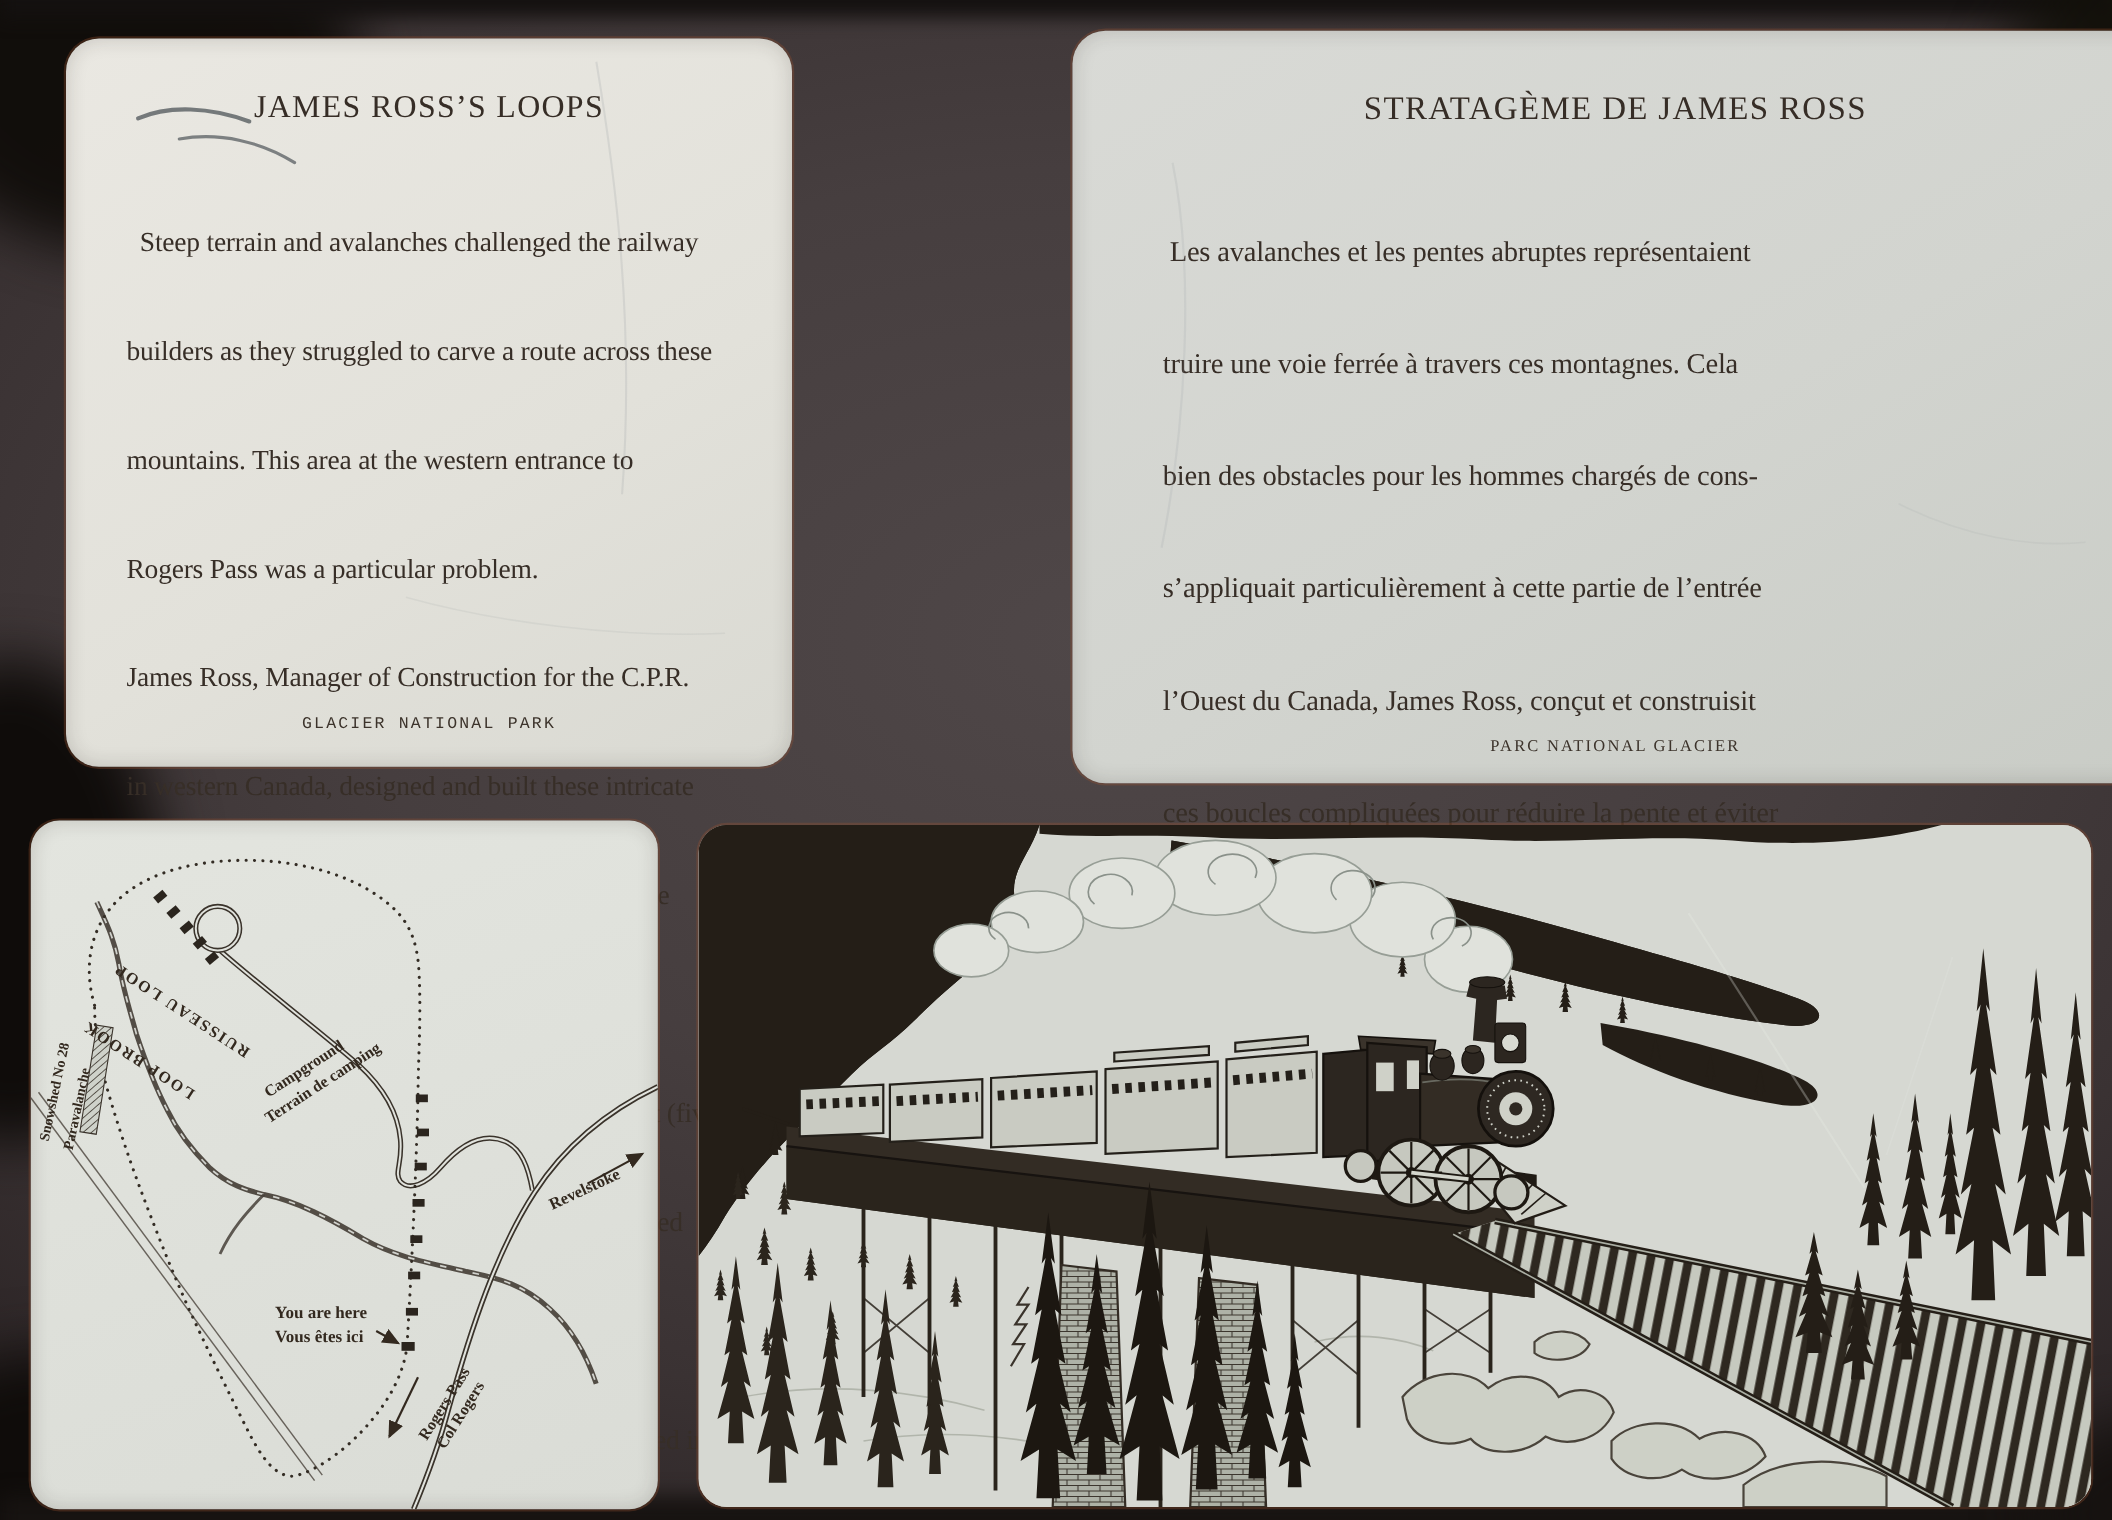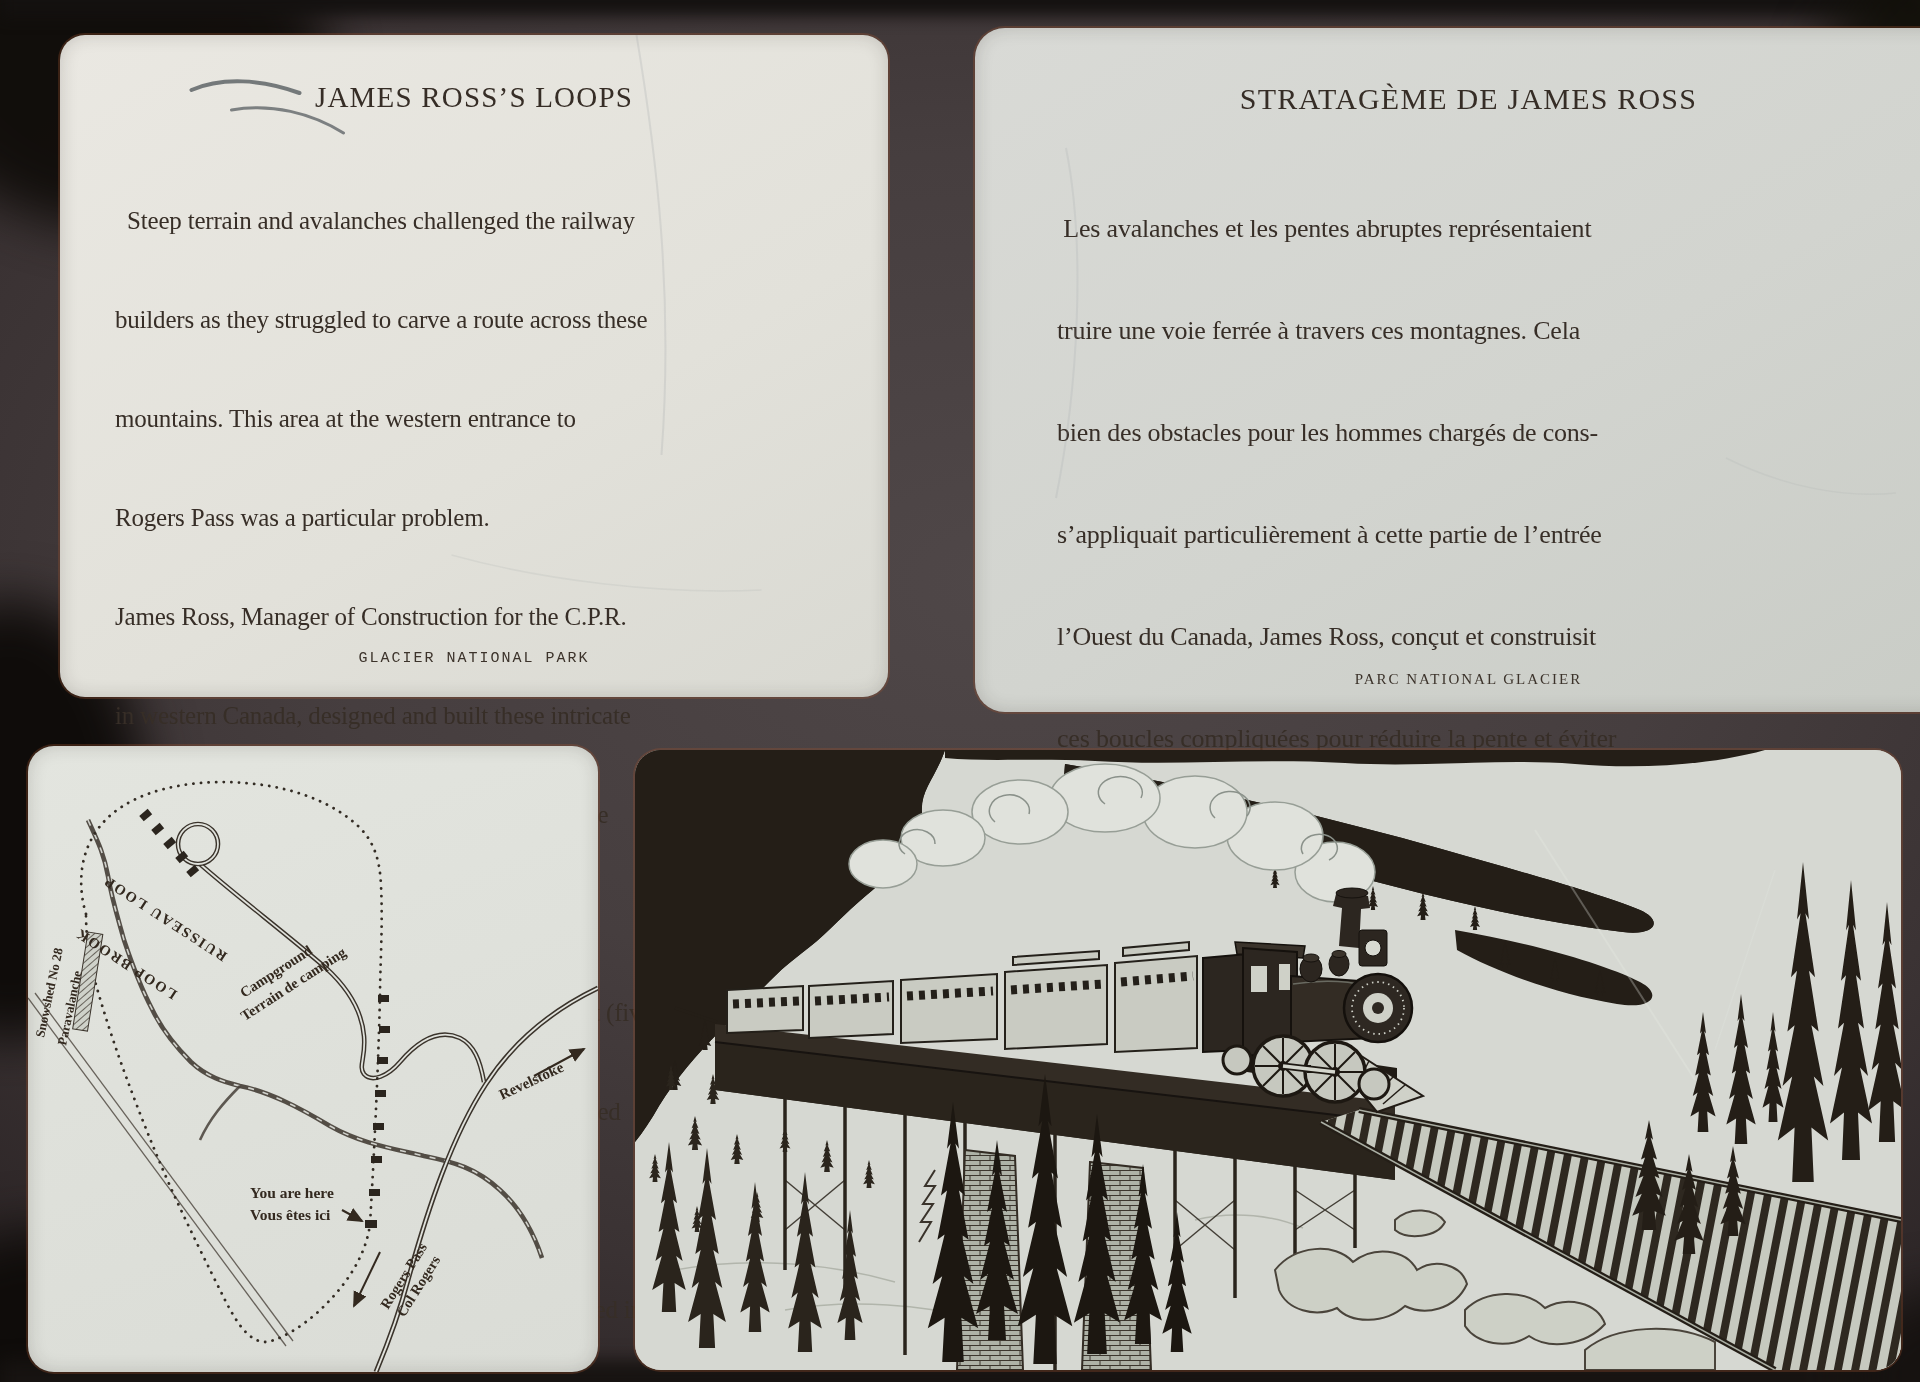--- a/index.html
+++ b/index.html
@@ -9,22 +9,22 @@
   .blob{position:absolute;border-radius:50%;filter:blur(26px);}
   .b-tl{left:-90px;top:-100px;width:420px;height:330px;background:#100d0a;opacity:.95;}
   .b-top{left:0;top:-18px;width:1920px;height:34px;background:#141110;filter:blur(8px);border-radius:0;}
   .b-tr{left:1798px;top:-70px;width:340px;height:480px;background:#12100a;opacity:.95;}
   .b-lm{left:-130px;top:600px;width:280px;height:440px;background:#0f0c0a;}
   .b-bl{left:-110px;top:1230px;width:300px;height:280px;background:#0f0c0a;}
   .b-bot{left:0;top:1360px;width:1920px;height:40px;background:#171311;filter:blur(9px);border-radius:0;}
   .b-br{left:1850px;top:1290px;width:190px;height:170px;background:#161210;}
   .panel{position:absolute;border-radius:30px;
     box-shadow:0 0 0 2px rgba(158,82,45,.30), inset 0 0 18px rgba(40,35,30,.18);}
-  .panel-en{left:60px;top:35px;width:828px;height:662px;
-    background:linear-gradient(150deg,#eae8e2 0%,#e2e1da 60%,#d9d9d2 100%);border-radius:25px;}
+  .panel-en{left:60px;top:35px;width:660px;height:662px;
+    background:linear-gradient(150deg,#eae8e2 0%,#e2e1da 60%,#d9d9d2 100%);}
   .panel-fr{left:975px;top:28px;width:987px;height:684px;
     background:linear-gradient(150deg,#d9dad6 0%,#d2d4cf 55%,#c9ccc6 100%);}
   .panel-map{left:28px;top:746px;width:570px;height:626px;border-radius:26px;
     background:linear-gradient(160deg,#e3e5df 0%,#dadcd6 100%);}
   .panel-illus{left:635px;top:750px;width:1266px;height:620px;border-radius:26px;overflow:hidden;
     background:#d6d8d2;}
   .title{margin:0;text-align:center;font-weight:400;color:#362d26;letter-spacing:1.2px;}
   .panel-en .title{padding-top:46px;font-size:29px;}
   .panel-fr .title{padding-top:54px;font-size:30px;}
   .body-text{color:#372e27;white-space:pre;}

